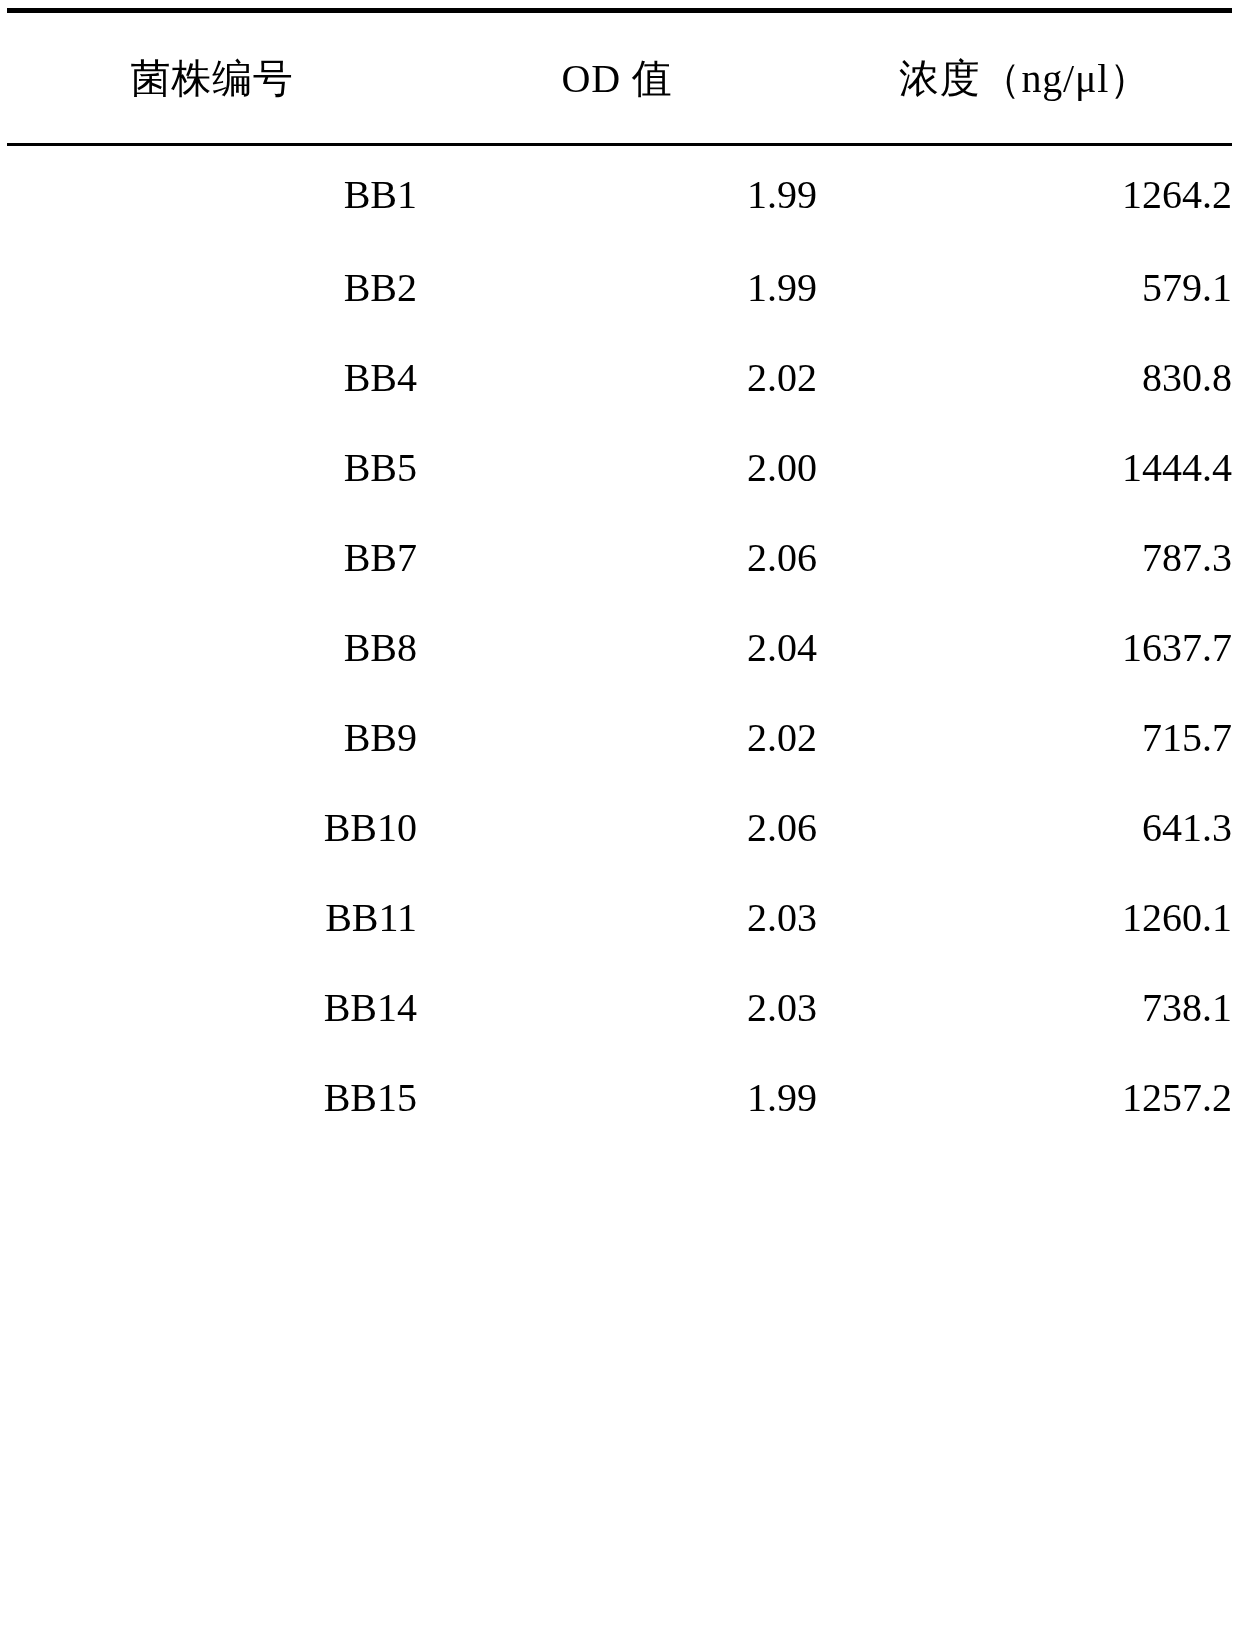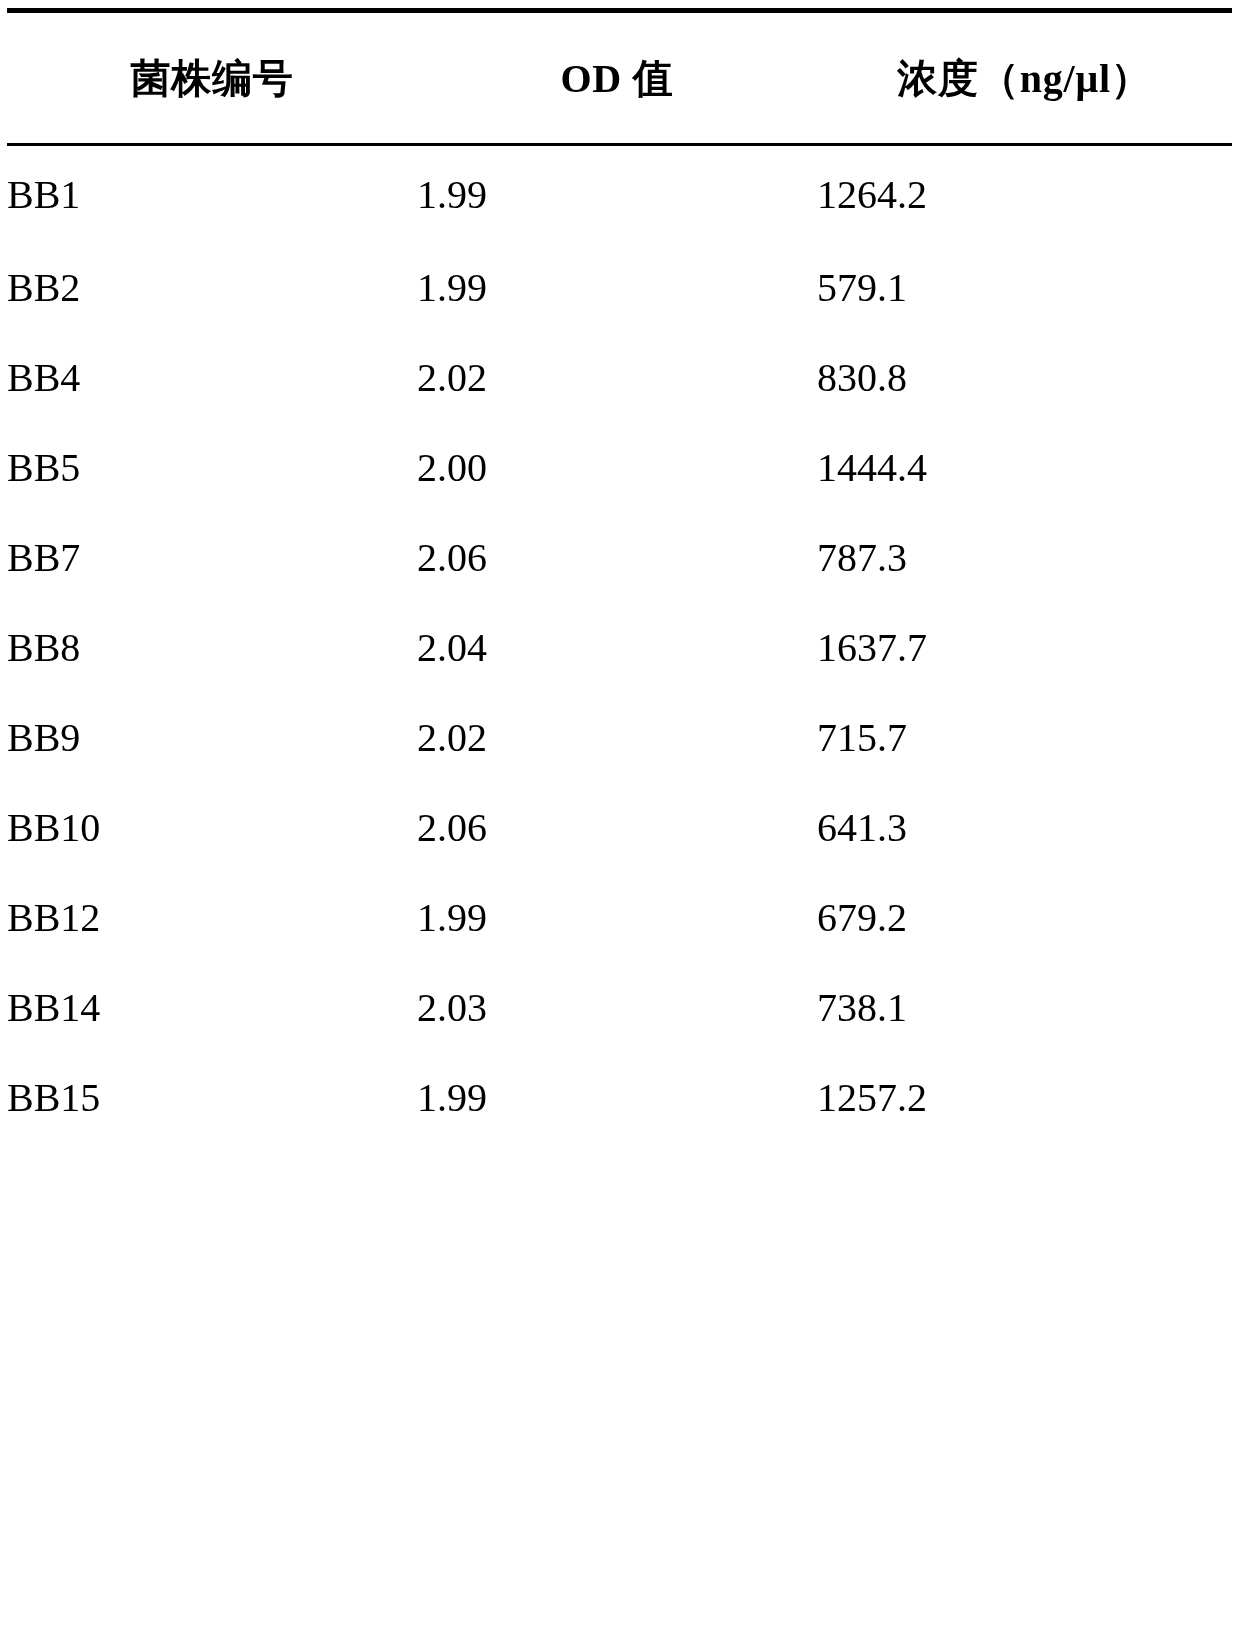--- a/index.html
+++ b/index.html
@@ -41,37 +41,37 @@
     padding: 0;
     height: 0;
     line-height: 0;
     font-size: 0;
   }
   thead tr.head-row th {
     border-bottom: 3px solid #000;
   }
 
   thead th {
-    font-weight: bold;
+    font-weight: normal;
     text-align: center;
     vertical-align: middle;
     padding: 0;
   }
 
   thead tr.head-row th {
     height: 130px;
     font-size: 40px;
   }
 
   .hdr-cjk {
     letter-spacing: 0.02em;
   }
 
   tbody td {
-    text-align: left;
+    text-align: right;
     vertical-align: middle;
     height: 90px;
     font-size: 40px;
     padding: 0;
     border: none;
     white-space: nowrap;
   }
 
   tbody tr:first-child td { height: 96px; }
 </style>
@@ -135,23 +135,23 @@
           <td>BB9</td>
           <td>2.02</td>
           <td>715.7</td>
         </tr>
         <tr>
           <td>BB10</td>
           <td>2.06</td>
           <td>641.3</td>
         </tr>
         <tr>
-          <td>BB12</td>
-          <td>1.99</td>
-          <td>679.2</td>
+          <td>BB11</td>
+          <td>2.03</td>
+          <td>1260.1</td>
         </tr>
         <tr>
           <td>BB14</td>
           <td>2.03</td>
           <td>738.1</td>
         </tr>
         <tr>
           <td>BB15</td>
           <td>1.99</td>
           <td>1257.2</td>

